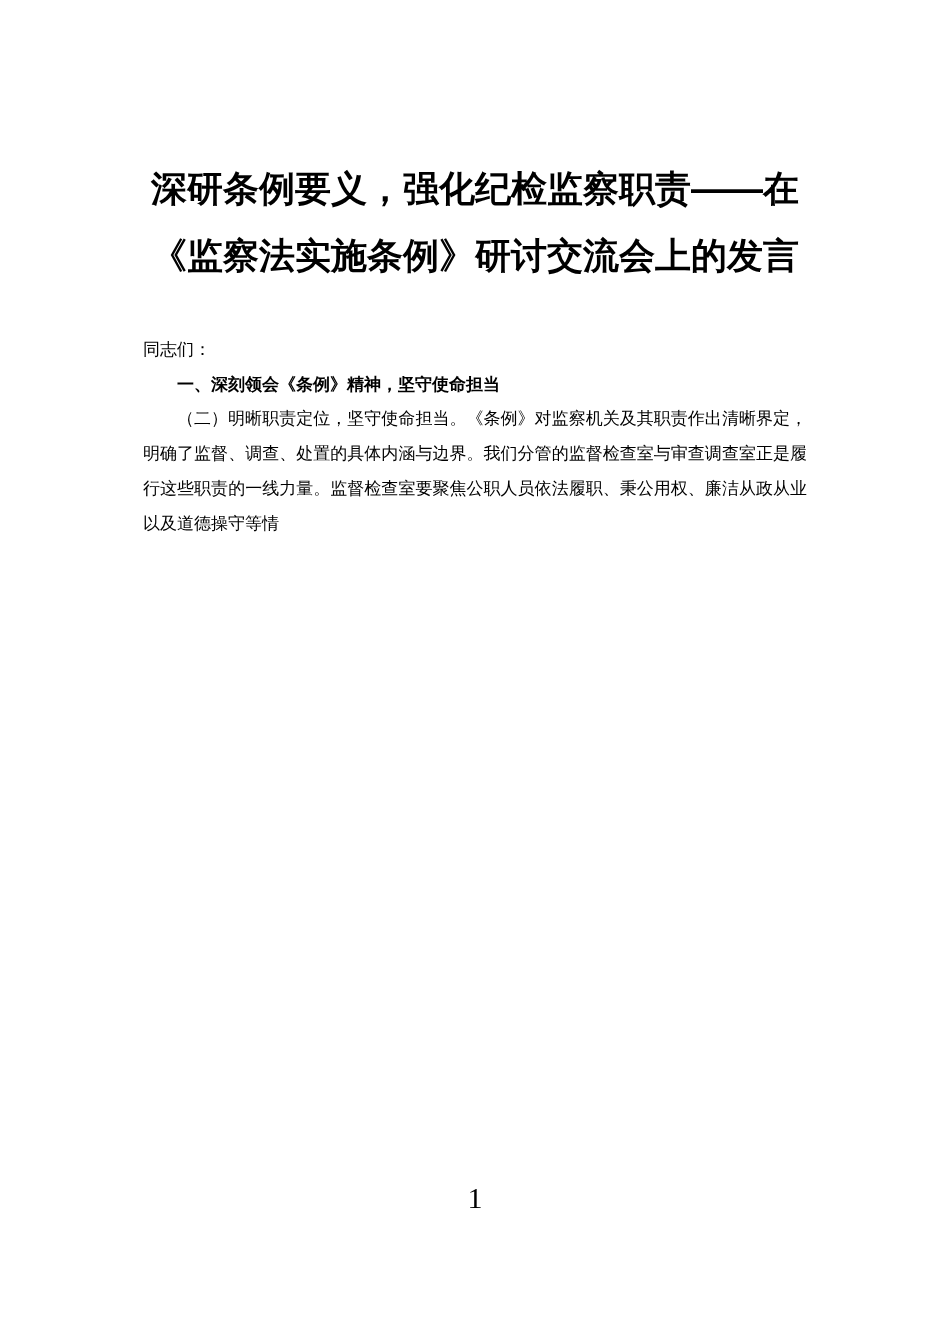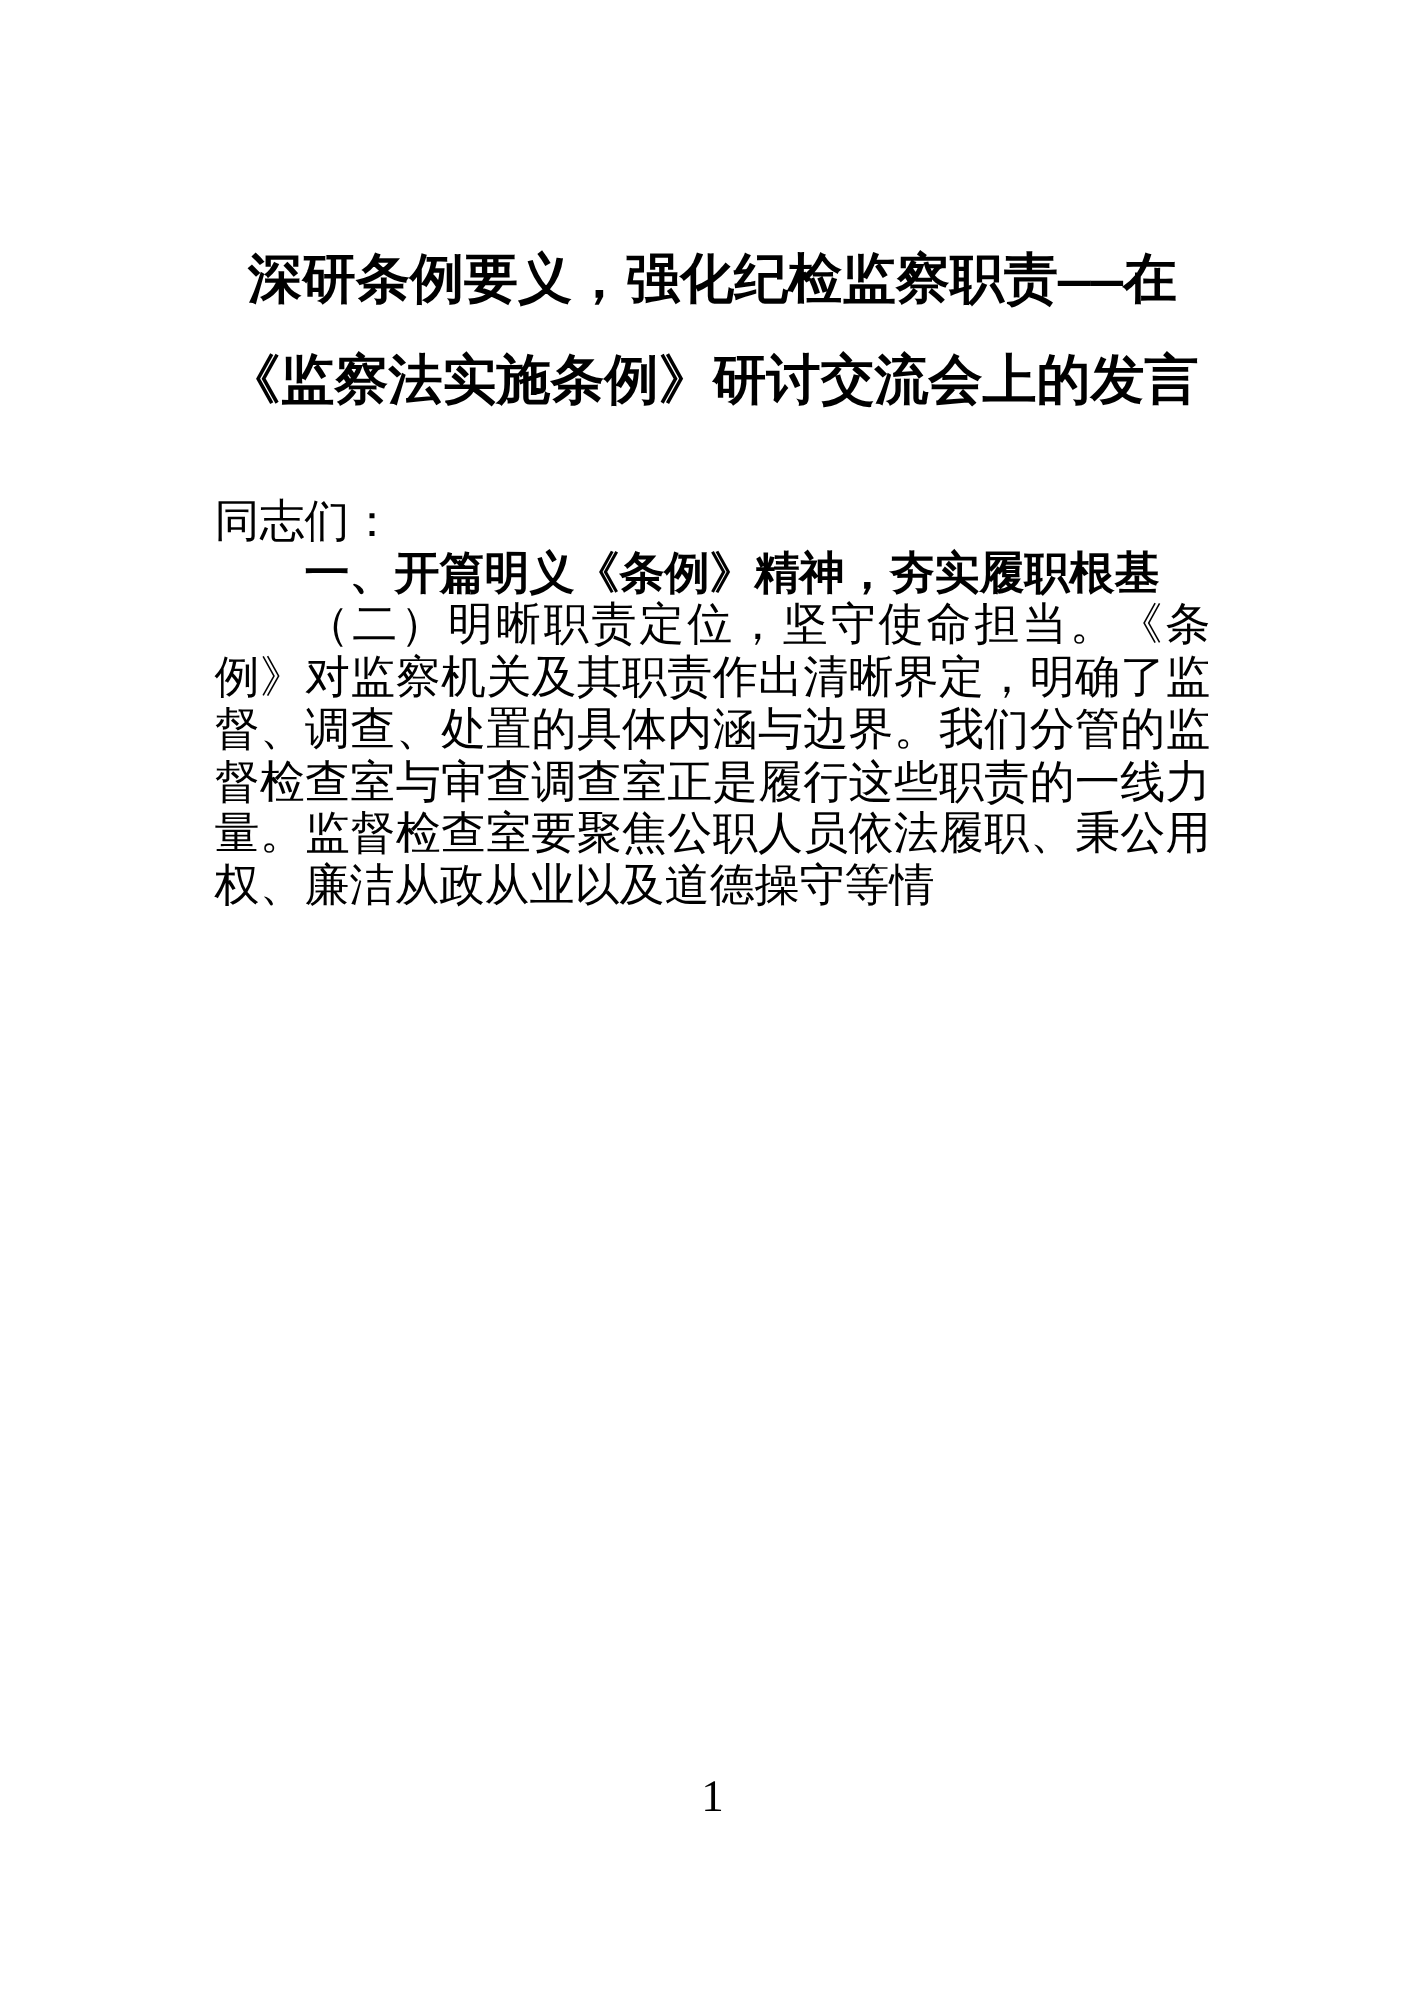--- a/index.html
+++ b/index.html
@@ -12,32 +12,31 @@
     width: 950px;
     height: 1344px;
     background: #ffffff;
     color: #000000;
     font-family: "Liberation Sans", "DejaVu Sans", sans-serif;
     overflow: hidden;
   }
   .doc {
     width: 664px;
     margin: 0 auto;
-    font-family: Liberation Mono, monospace;
   }
   .doc-title {
     padding-top: 155px;
     font-size: 36px;
     line-height: 67px;
     font-weight: bold;
     text-align: center;
   }
   .doc-body {
     margin-top: 44px;
-    font-size: 30px;
+    font-size: 17px;
     line-height: 34.7px;
     text-align: justify;
     text-justify: inter-character;
   }
   .doc-body p {
     margin: 0;
     padding: 0;
   }
   .para-indent {
     text-indent: 2em;
@@ -62,21 +61,21 @@
 
 <div class="page">
   <div class="doc">
 
     <div class="doc-title">深研条例要义，强化纪检监察职责——在《监察法实施条例》研讨交流会上的发言</div>
 
     <div class="doc-body">
       <p>同志们：</p>
 
 
-      <p class="para-indent para-heading">一、开篇明义《条例》精神，夯实履职根基</p>
+      <p class="para-indent para-heading">一、深刻领会《条例》精神，坚守使命担当</p>
 
 
       <p class="para-indent">（二）明晰职责定位，坚守使命担当。《条例》对监察机关及其职责作出清晰界定，明确了监督、调查、处置的具体内涵与边界。我们分管的监督检查室与审查调查室正是履行这些职责的一线力量。监督检查室要聚焦公职人员依法履职、秉公用权、廉洁从政从业以及道德操守等情</p>
     </div>
   </div>
 
   <div class="page-number">1</div>
 </div>
 
 </body></html>

